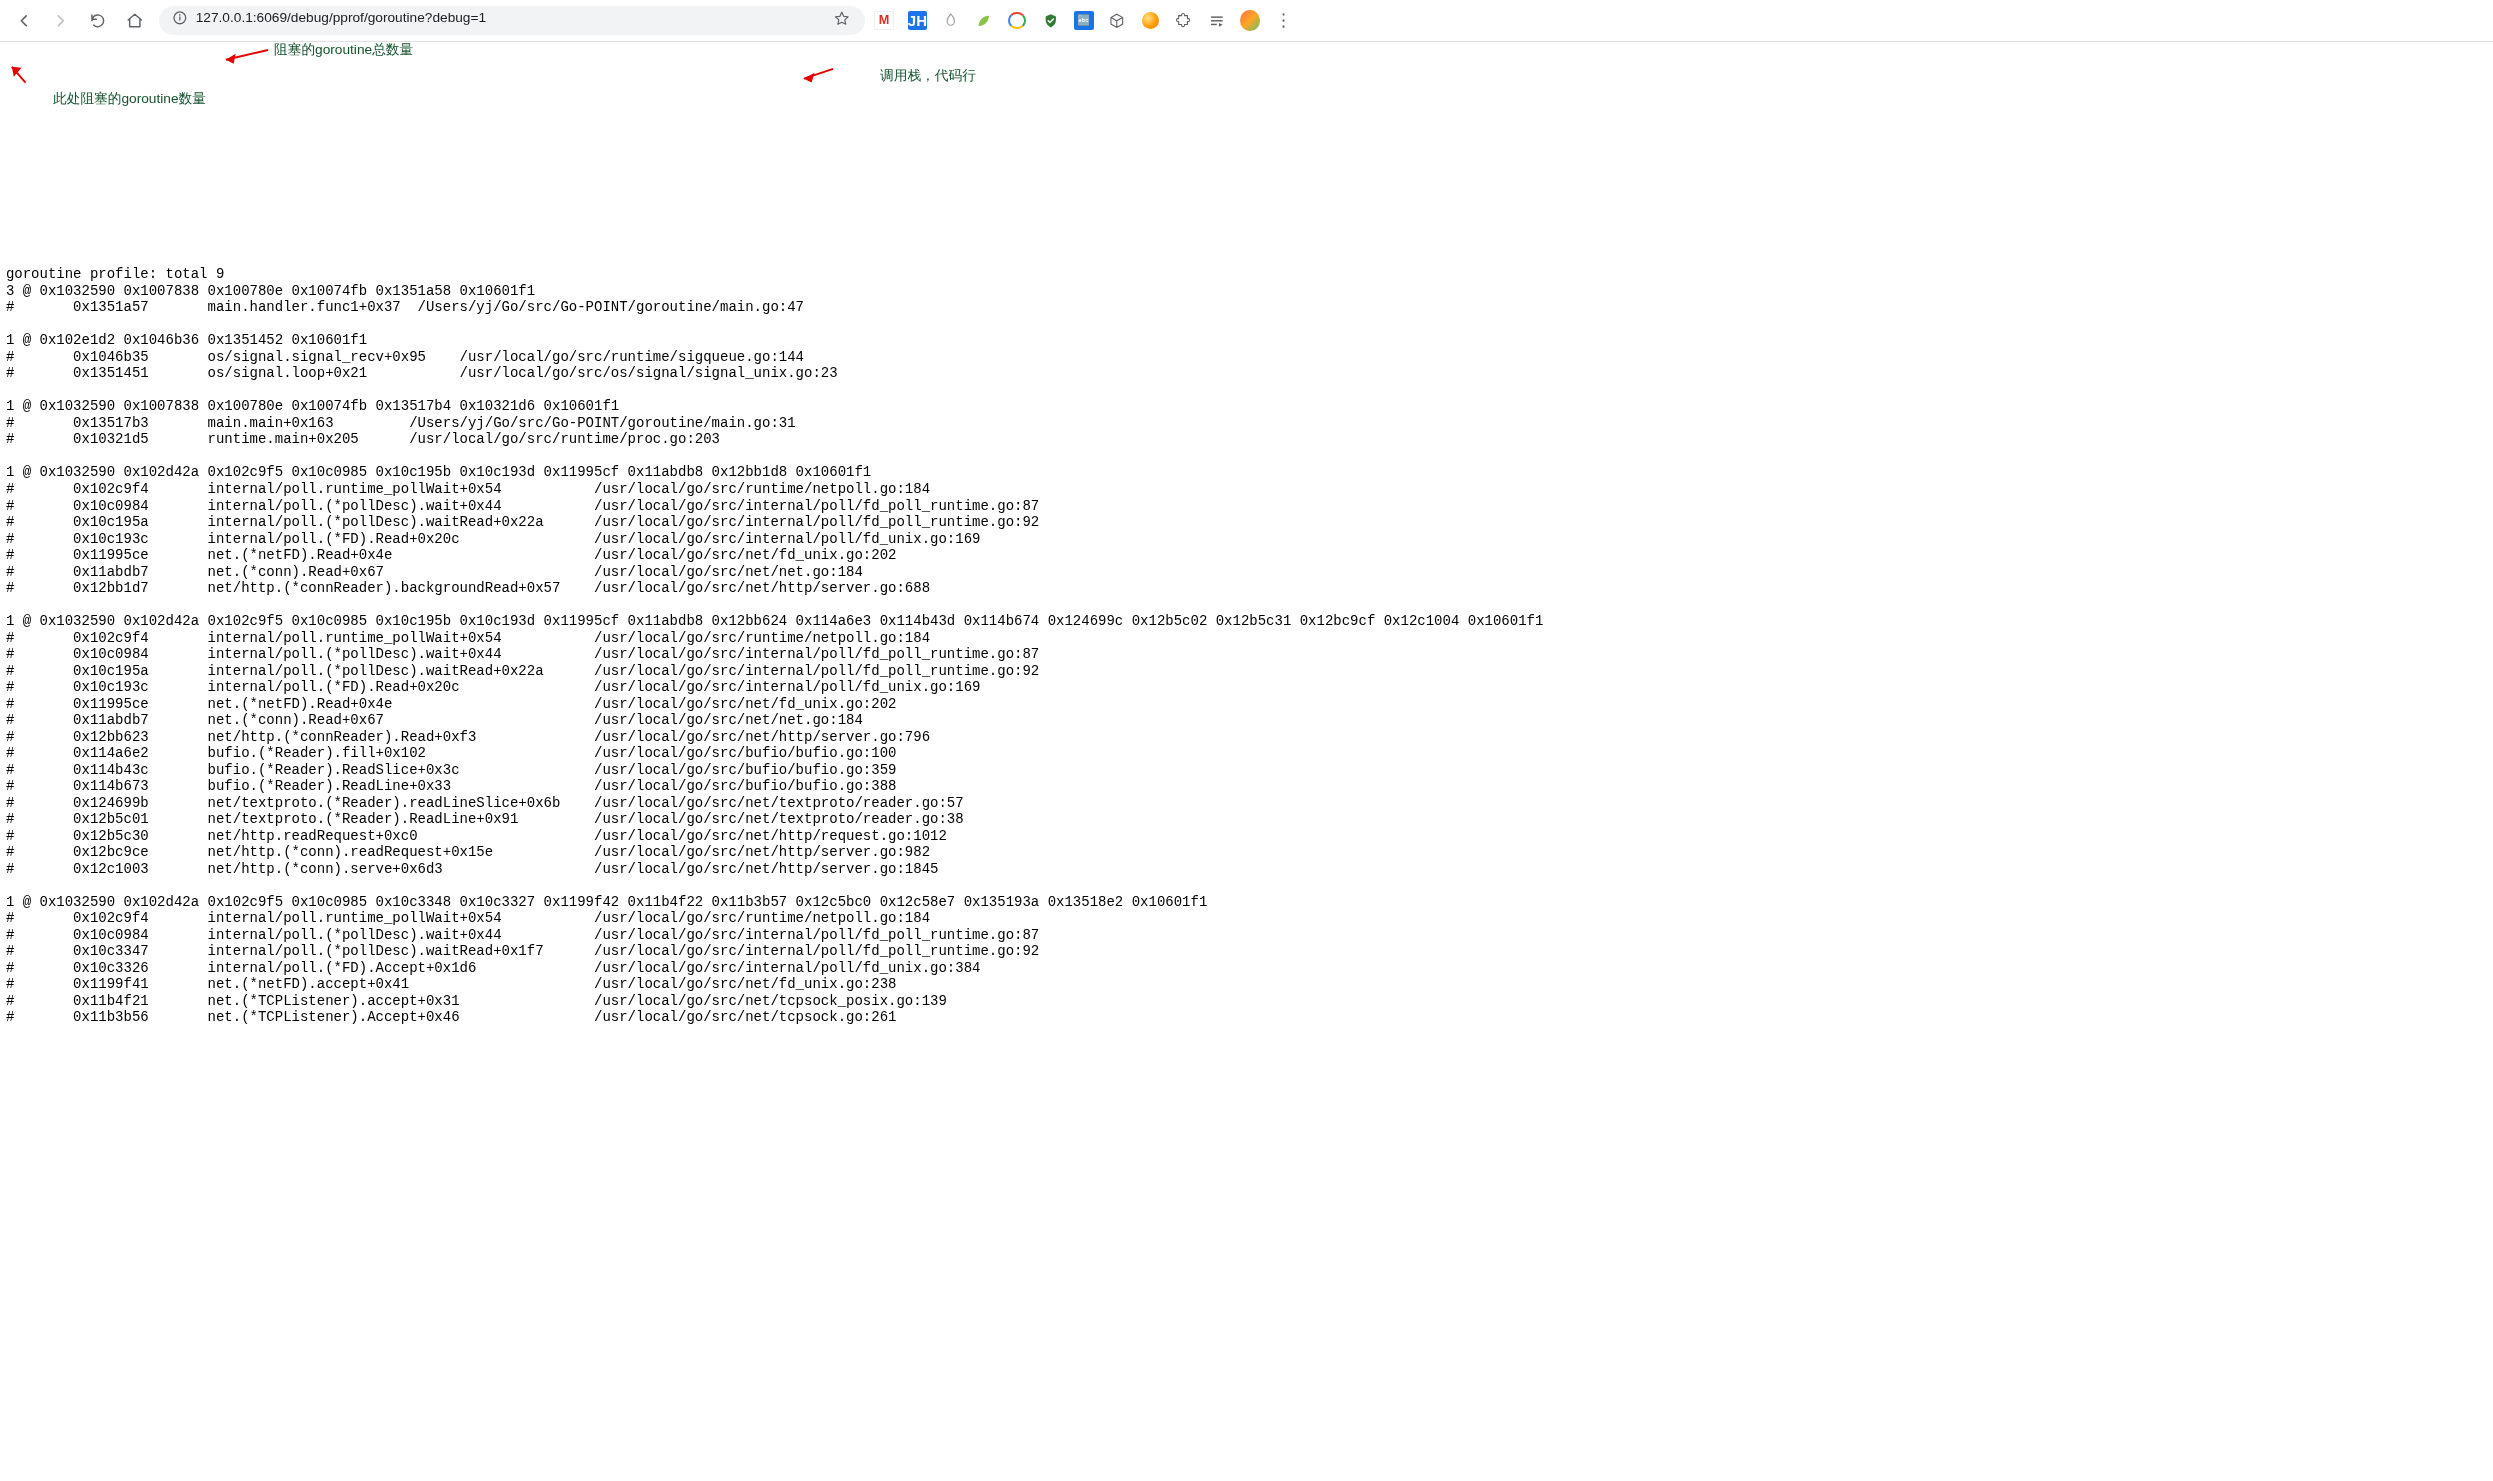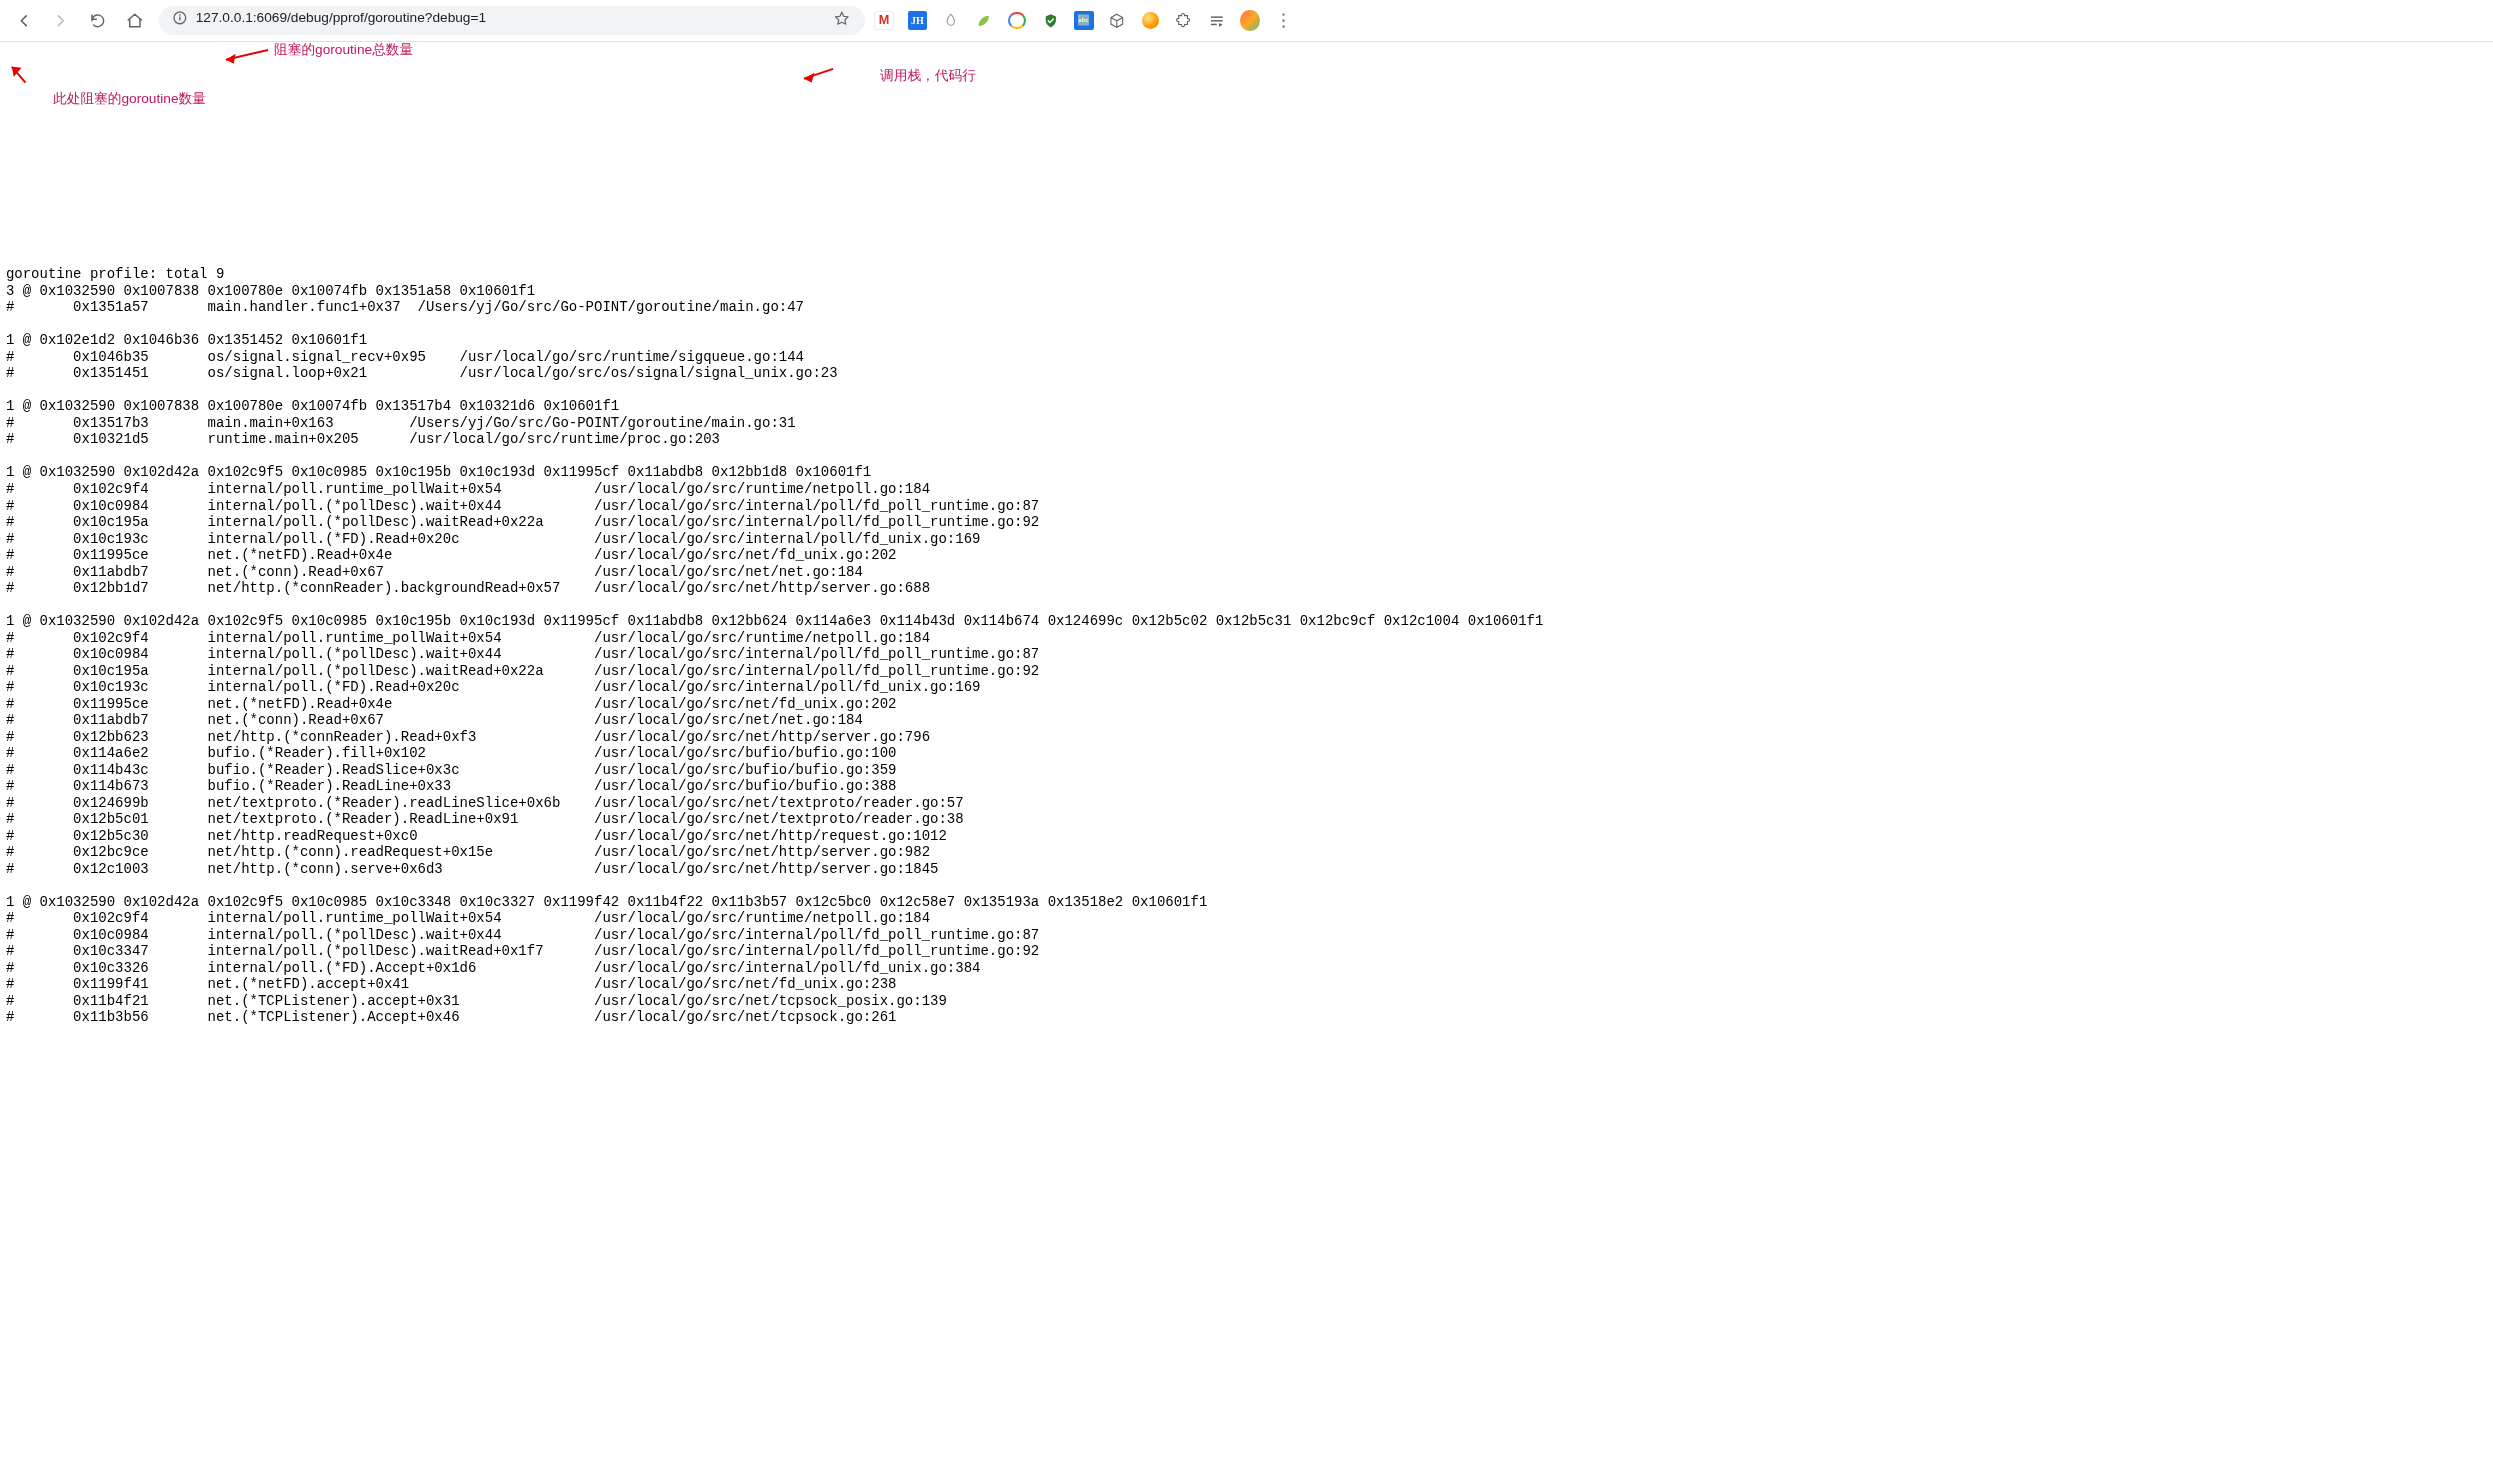--- a/index.html
+++ b/index.html
@@ -7,38 +7,38 @@
   .browser-chrome { display: flex; align-items: center; gap: 9.8px; padding: 5.9px 9.8px; background: #fff; border-bottom: 1px solid #e0e0e0; font-family: Arial, sans-serif; }
   .nav-btn { width: 27.4px; height: 27.4px; display: flex; align-items: center; justify-content: center; color: #5f6368; cursor: pointer; }
   .nav-btn.disabled { color: #bdbdbd; }
   .omnibox { flex: 1; display: flex; align-items: flex-start; gap: 7.8px; background: #f1f3f4; border-radius: 15.7px; padding: 3.9px 13.7px; height: 29px; max-width: 706px; }
   .omnibox .info-icon { width: 15.7px; height: 15.7px; display: flex; align-items: center; justify-content: center; color: #5f6368; }
   .omnibox input { flex: 1; border: none; outline: none; background: transparent; font-size: 13.7px; color: #202124; font-family: Arial, sans-serif; }
   .omnibox .star { color: #5f6368; }
   .ext-icons { display: flex; align-items: center; gap: 13.7px; padding-right: 7.8px; }
   .ext-icons span { width: 19.6px; height: 19.6px; display: inline-flex; align-items: center; justify-content: center; font-size: 13.7px; }
   .ext-icons .gmail { background:#fff; color:#d93025; font-weight:bold; font-size:12.7px; border:1px solid #eee; border-radius:2px; padding:0 2px;}
-  .ext-icons .jh { background:#1a73e8; color:#fff; font-size:10px; font-weight:bold; border-radius:2px; padding:2px 2px;font-family:Liberation Serif, serif;}
+  .ext-icons .jh { background:#1a73e8; color:#fff; font-size:15px; font-weight:bold; border-radius:2px; padding:2px 2px;}
   .ext-icons .shield { color:#2e7d32; }
   .ext-icons .gtrans { background:#1a73e8; color:#fff; font-size:10.8px; border-radius:2px; padding:1px 2px;}
   .ext-icons .cube { color:#5f6368; }
   .ext-icons .circle-grad { width:17.6px;height:17.6px;border-radius:50%; background: conic-gradient(#f44336,#ff9800,#ffeb3b,#4caf50,#2196f3,#9c27b0,#f44336);}
   .ext-icons .avatar { width:21.6px;height:21.6px;border-radius:50%; background: linear-gradient(135deg,#ff7043,#ffa726,#66bb6a);}
   .ext-icons .kebab { color:#5f6368; font-size:17.6px; }
   .ext-icons .leaf { color:#689f38; }
   .ext-icons .chrome-ring { width:17.6px;height:17.6px;border-radius:50%;border:2.9px solid; border-color:#ea4335 #34a853 #fbbc05 #4285f4;}
   .ext-icons .puzzle { color:#5f6368; }
   .ext-icons .playlist { color:#5f6368; }
   .ext-icons .onion { color:#7b1fa2; }
   .ext-icons .sun { color:#fbc02d; }
   .ext-icons svg { width: 17.6px; height: 17.6px; }
 
   .content { padding: 9.8px 5.9px 19.6px 5.9px; white-space: pre; line-height: 1.18; position: relative; }
   .pre-block { white-space: pre; font-family: inherit; }
-  .annotation { color: #be185d; font-family: "PingFang SC","Microsoft YaHei",sans-serif; position: absolute; font-size: 13.7px; white-space: nowrap; }
+  .annotation { color: #14532d; font-family: "PingFang SC","Microsoft YaHei",sans-serif; position: absolute; font-size: 13.7px; white-space: nowrap; }
   .arrow-svg { position: absolute; overflow: visible; }
   .arrow-svg line, .arrow-svg path { stroke: #e60000; stroke-width: 2; fill: none; }
   .arrow-svg polygon { fill: #e60000; }
 </style>
 </head>
 <body>
 
 <div class="browser-chrome">
   <div class="nav-btn">
     <svg viewBox="0 0 24 24" width="19.6" height="19.6">

